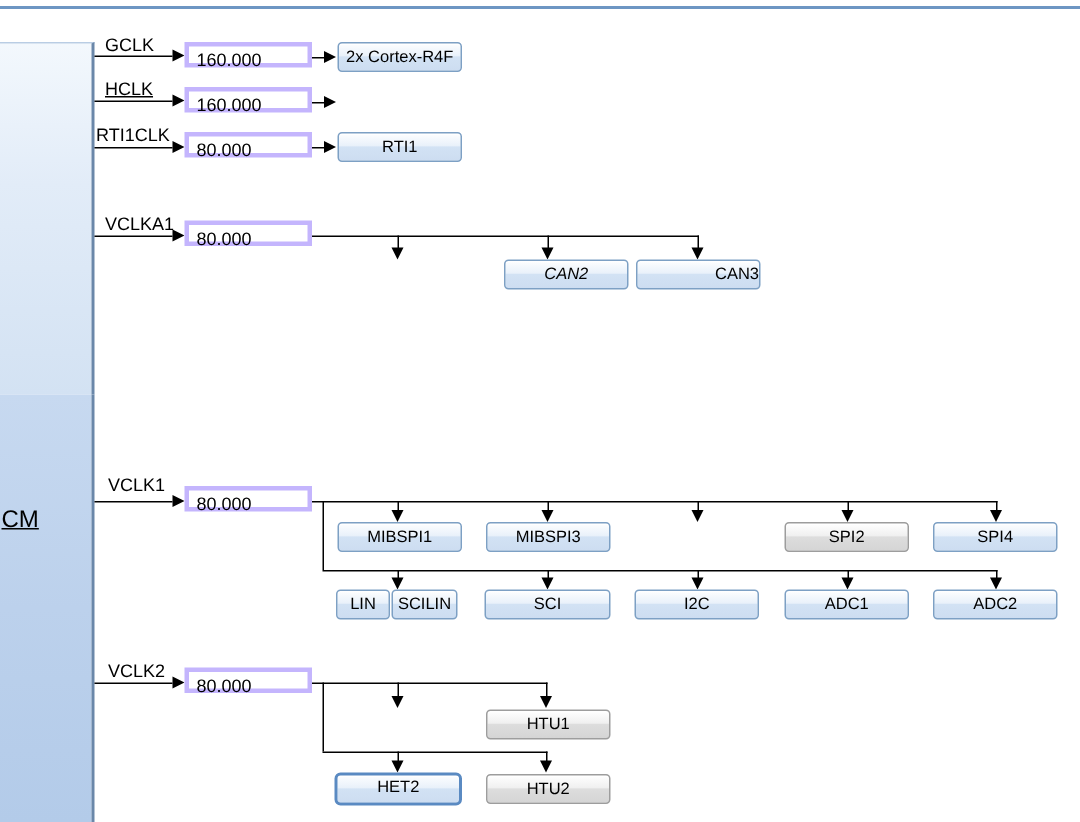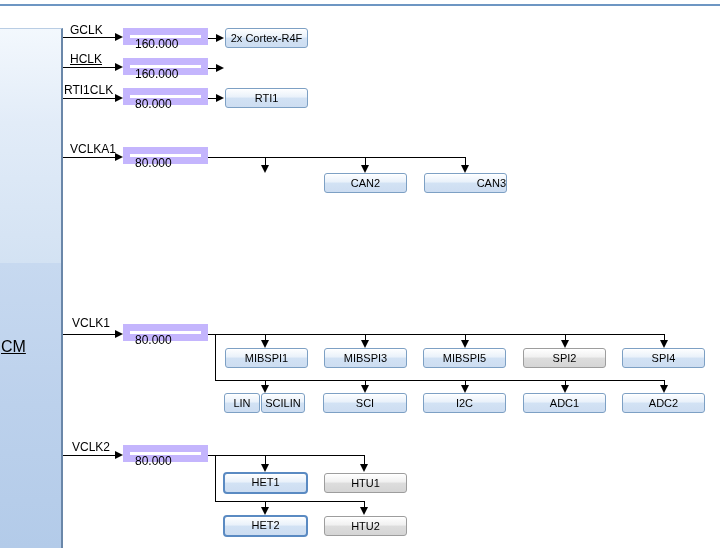--- a/index.html
+++ b/index.html
@@ -7,21 +7,21 @@
          font-family:"Liberation Sans", sans-serif;color:#000;}
   .top-rule{position:absolute;left:0;top:4px;width:720px;height:2px;background:#6d96c3;}
   .panel{position:absolute;left:0;width:63px;box-sizing:border-box;border-right:2px solid #6a87a9;}
   .panel-top{top:28px;height:235px;border-top:1px solid #b9cde4;
      background:linear-gradient(to bottom,#f3f8fd 0%,#e2ecf8 40%,#d3e2f3 100%);}
   .panel-bottom{top:263px;height:285px;
      background:linear-gradient(to bottom,#c7d9f0 0%,#bcd1ec 50%,#b3cbe9 100%);}
   .cm-label{position:absolute;left:1px;top:338px;font-size:16px;text-decoration:underline;}
   .clk-label{position:absolute;font-size:12px;white-space:nowrap;}
   .freq{position:absolute;width:85px;height:17px;box-sizing:border-box;background:#fff;
-        border:7px solid #c4b5fd;font-size:12px;line-height:19px;padding-left:5px;white-space:nowrap;}
+        border:3px solid #c4b5fd;font-size:12px;line-height:19px;padding-left:5px;white-space:nowrap;}
   .btn{position:absolute;width:83px;height:20px;box-sizing:border-box;border:1px solid #7da0c4;
        border-radius:3px;font-size:11px;text-align:center;line-height:18px;
        background:linear-gradient(to bottom,#fdfeff 0%,#e9f1fa 45%,#d2e2f4 50%,#cdddf1 100%);
        box-shadow:inset 0 1px 0 rgba(255,255,255,.9);white-space:nowrap;overflow:hidden;}
   .btn.gray{border-color:#9d9d9d;
        background:linear-gradient(to bottom,#ffffff 0%,#f0f0f0 45%,#dddddd 50%,#d5d5d5 100%);}
   .btn.sel{border:2px solid #5a8ac2;border-radius:4px;line-height:17px;height:22px;}
   .hline{position:absolute;height:1px;background:#000;}
   .vline{position:absolute;width:1px;background:#000;}
   .arr-r{position:absolute;width:0;height:0;border-top:4px solid transparent;
@@ -67,41 +67,40 @@
   <div class="hline" style="left:63px;top:157px;width:52px;"></div>
   <div class="arr-r" style="left:115px;top:153px;"></div>
   <div class="freq" style="left:123px;top:147px;">80.000</div>
   <div class="hline" style="left:208px;top:157px;width:258px;"></div>
   <div class="vline" style="left:265px;top:157px;height:9px;"></div>
   <div class="arr-d" style="left:261px;top:165px;"></div>
   <div class="vline" style="left:365px;top:157px;height:9px;"></div>
   <div class="arr-d" style="left:361px;top:165px;"></div>
   <div class="vline" style="left:465px;top:157px;height:9px;"></div>
   <div class="arr-d" style="left:461px;top:165px;"></div>
-  <div class="btn" style="left:324px;top:173px;">CAN2</div>
+  <div class="btn" style="left:336px;top:173px;font-style:italic;">CAN2</div>
   <div class="btn" style="left:424px;top:173px;text-align:right;">CAN3</div>
 
   <div class="clk-label" style="left:72px;top:316px;">VCLK1</div>
   <div class="hline" style="left:63px;top:334px;width:52px;"></div>
   <div class="arr-r" style="left:115px;top:330px;"></div>
   <div class="freq" style="left:123px;top:324px;">80.000</div>
   <div class="hline" style="left:208px;top:334px;width:457px;"></div>
   <div class="vline" style="left:265px;top:334px;height:7px;"></div>
   <div class="arr-d" style="left:261px;top:340px;"></div>
   <div class="vline" style="left:365px;top:334px;height:7px;"></div>
   <div class="arr-d" style="left:361px;top:340px;"></div>
   <div class="vline" style="left:465px;top:334px;height:7px;"></div>
   <div class="arr-d" style="left:461px;top:340px;"></div>
   <div class="vline" style="left:565px;top:334px;height:7px;"></div>
   <div class="arr-d" style="left:561px;top:340px;"></div>
   <div class="vline" style="left:664px;top:334px;height:7px;"></div>
   <div class="arr-d" style="left:660px;top:340px;"></div>
   <div class="btn" style="left:225px;top:348px;">MIBSPI1</div>
   <div class="btn" style="left:324px;top:348px;">MIBSPI3</div>
-  <div class="btn" style="left:423px;top:348px;">MIBSPI5</div>
   <div class="btn gray" style="left:523px;top:348px;">SPI2</div>
   <div class="btn" style="left:622px;top:348px;">SPI4</div>
   <div class="vline" style="left:215px;top:334px;height:46px;"></div>
   <div class="hline" style="left:215px;top:380px;width:450px;"></div>
   <div class="vline" style="left:265px;top:380px;height:6px;"></div>
   <div class="arr-d" style="left:261px;top:385px;"></div>
   <div class="vline" style="left:365px;top:380px;height:6px;"></div>
   <div class="arr-d" style="left:361px;top:385px;"></div>
   <div class="vline" style="left:465px;top:380px;height:6px;"></div>
   <div class="arr-d" style="left:461px;top:385px;"></div>
@@ -118,21 +117,20 @@
 
   <div class="clk-label" style="left:72px;top:440px;">VCLK2</div>
   <div class="hline" style="left:63px;top:455px;width:52px;"></div>
   <div class="arr-r" style="left:115px;top:451px;"></div>
   <div class="freq" style="left:123px;top:445px;">80.000</div>
   <div class="hline" style="left:208px;top:455px;width:157px;"></div>
   <div class="vline" style="left:265px;top:455px;height:10px;"></div>
   <div class="arr-d" style="left:261px;top:464px;"></div>
   <div class="vline" style="left:364px;top:455px;height:10px;"></div>
   <div class="arr-d" style="left:360px;top:464px;"></div>
-  <div class="btn sel" style="left:223px;top:472px;width:85px;">HET1</div>
   <div class="btn gray" style="left:324px;top:473px;">HTU1</div>
   <div class="vline" style="left:215px;top:455px;height:46px;"></div>
   <div class="hline" style="left:215px;top:501px;width:150px;"></div>
   <div class="vline" style="left:265px;top:501px;height:7px;"></div>
   <div class="arr-d" style="left:261px;top:507px;"></div>
   <div class="vline" style="left:364px;top:501px;height:7px;"></div>
   <div class="arr-d" style="left:360px;top:507px;"></div>
   <div class="btn sel" style="left:223px;top:515px;width:85px;">HET2</div>
   <div class="btn gray" style="left:324px;top:516px;">HTU2</div>
 

